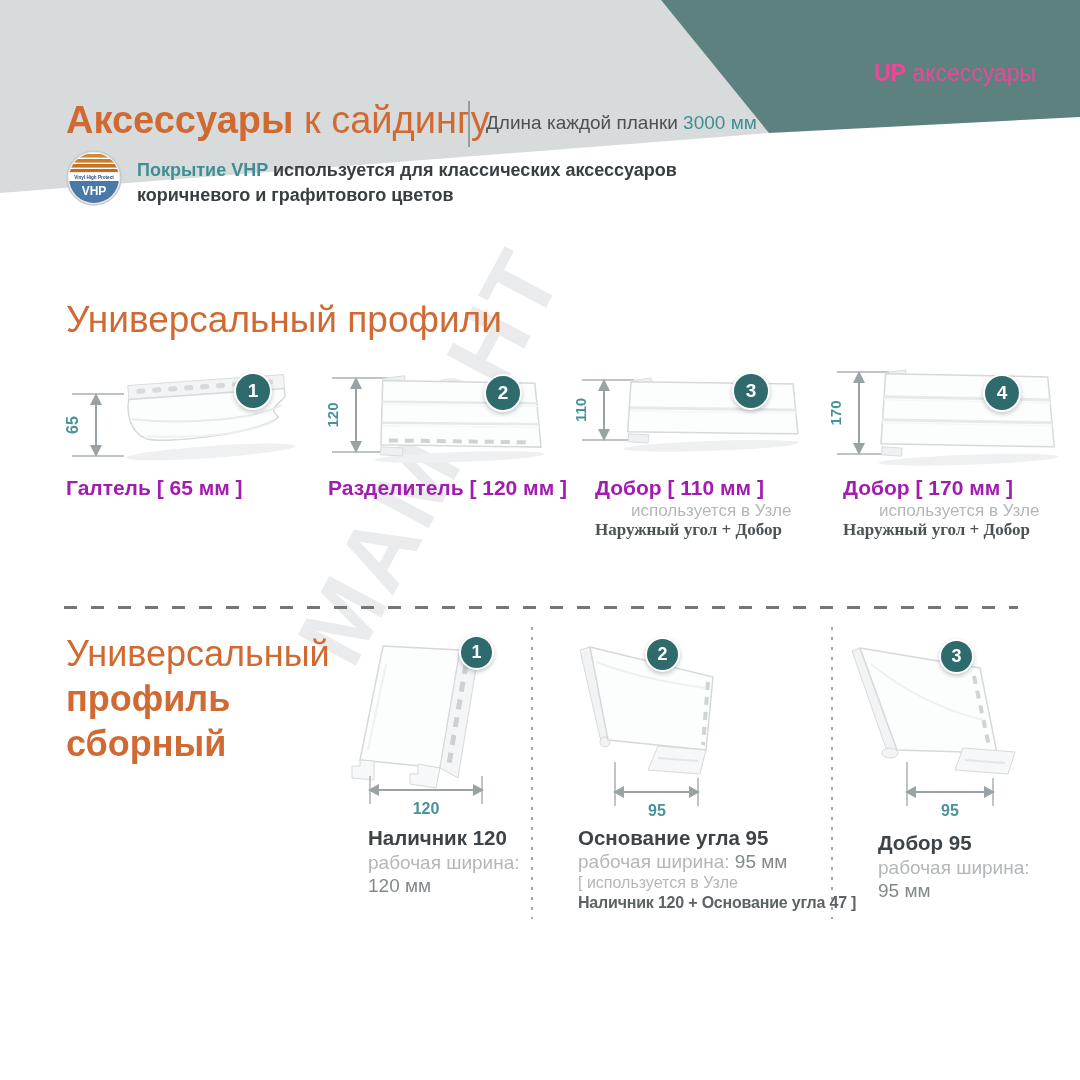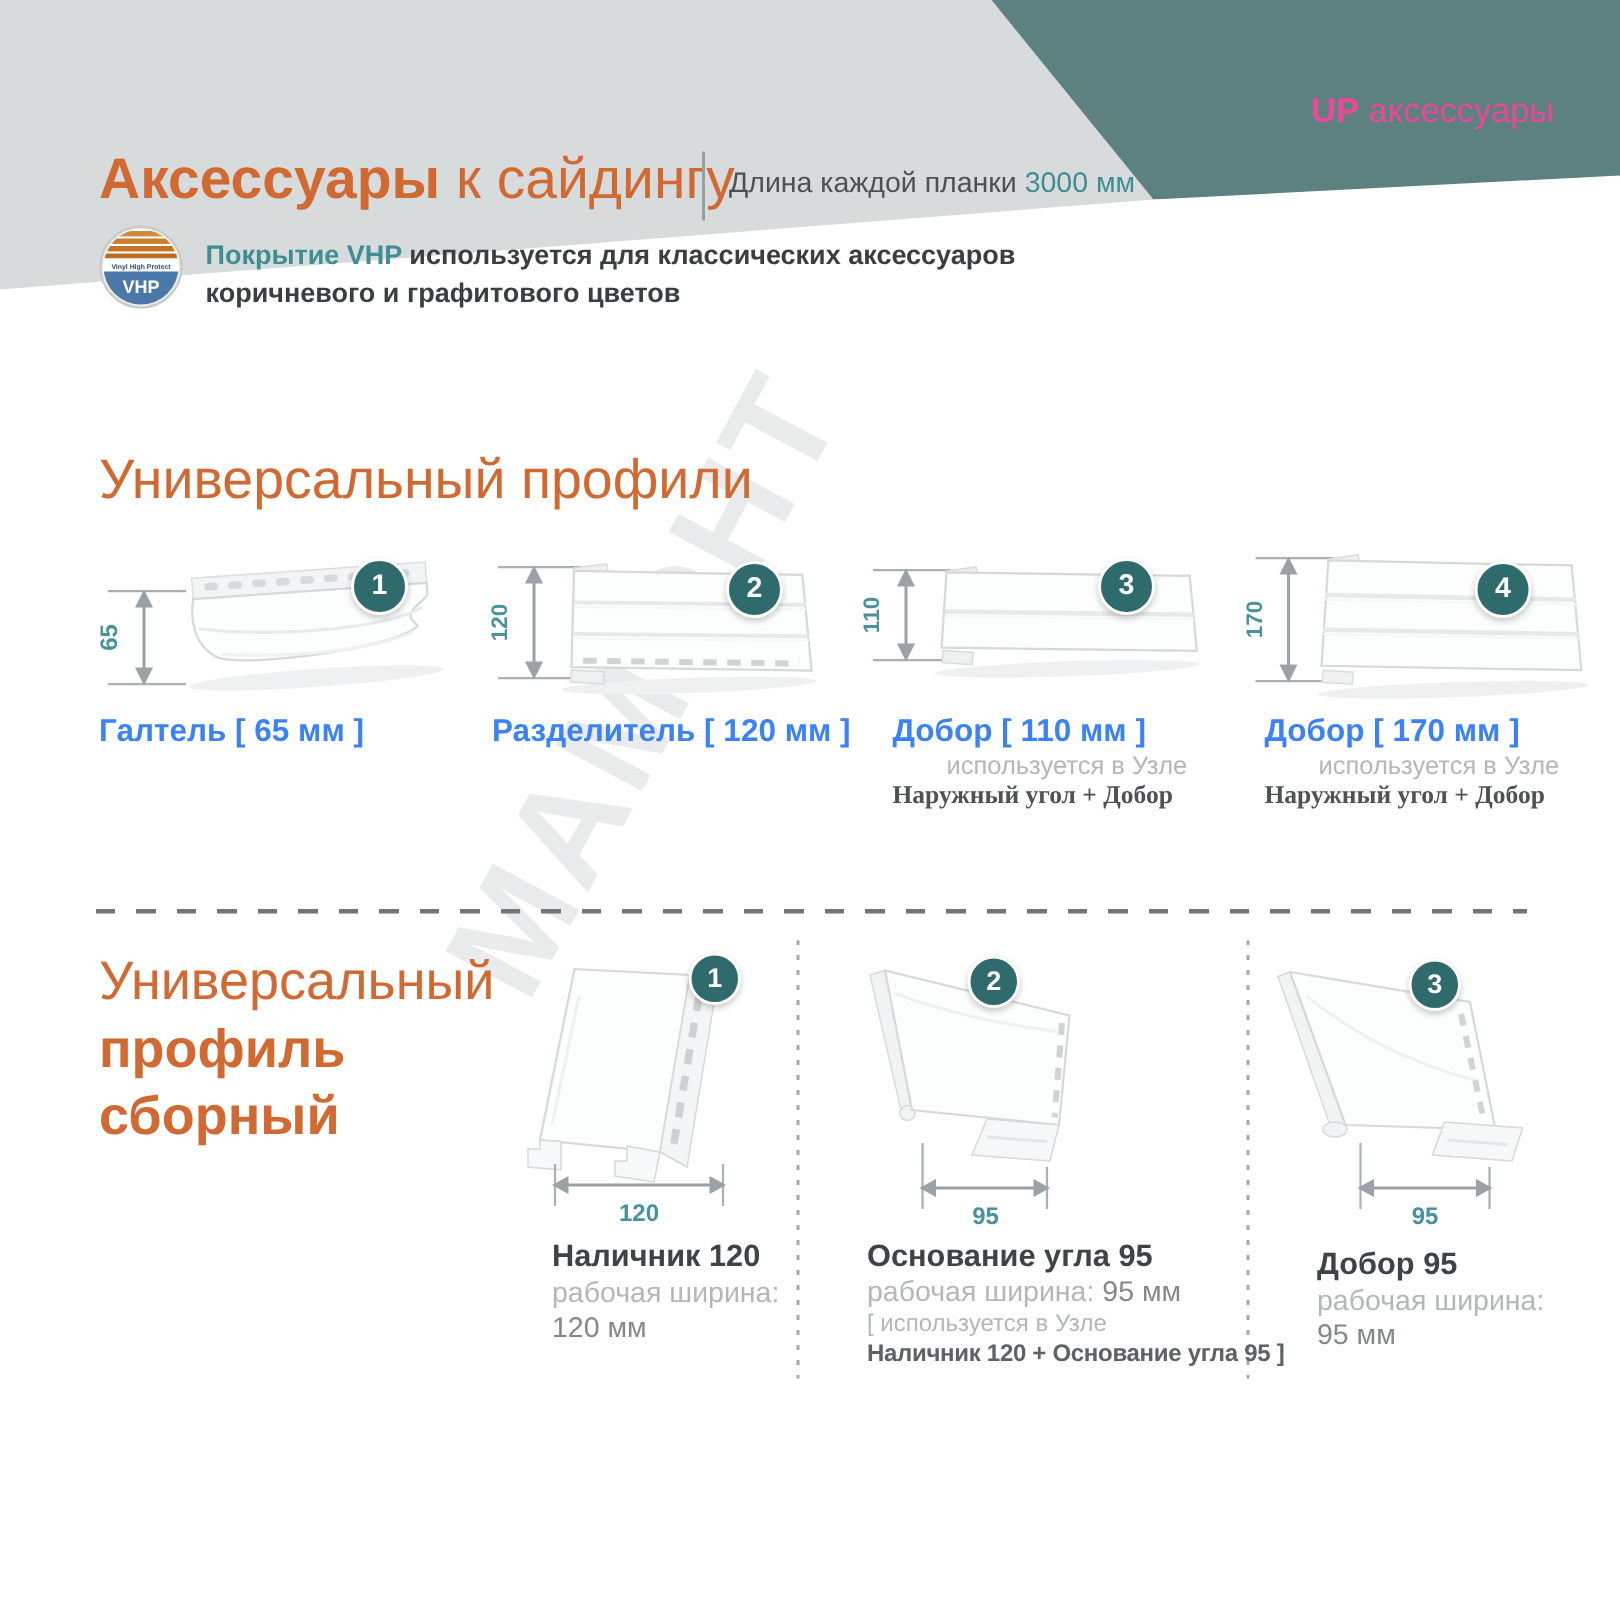--- a/index.html
+++ b/index.html
@@ -32,21 +32,21 @@
   .dash-div{left:64px;top:606px;width:954px;height:3px;z-index:2;
             background:repeating-linear-gradient(90deg,#70767a 0 13px,transparent 13px 27px);}
   .dot-div{top:627px;width:2px;height:292px;z-index:2;
            background:repeating-linear-gradient(180deg,#a2a8ab 0 3px,transparent 3px 10px);}
   
   .badge{position:absolute;width:34px;height:34px;border-radius:50%;background:#2f6b6d;color:#fff;
          font-weight:bold;font-size:19px;display:flex;align-items:center;justify-content:center;
          border:2px solid #ffffff;box-shadow:0 2px 4px rgba(50,60,60,.28);z-index:3;}
   .badge-sm{width:31px;height:31px;font-size:18px;}
   
-  .p-label{position:absolute;font-size:21px;font-weight:bold;color:#3b82f6;z-index:2;white-space:nowrap;}
+  .p-label{position:absolute;font-size:21px;font-weight:bold;color:#a21caf;z-index:2;white-space:nowrap;}
   .p-note-light{position:absolute;font-size:17px;color:#b3b7ba;z-index:2;white-space:nowrap;margin-left:36px;}
   .p-note-bold{position:absolute;font-size:17px;font-weight:bold;color:#4d5255;z-index:2;white-space:nowrap;font-family:Liberation Serif, serif;}
   
   .u-name{position:absolute;font-size:20.5px;font-weight:bold;color:#3e4347;z-index:2;white-space:nowrap;}
   .u-light{position:absolute;font-size:19px;color:#b3b7ba;z-index:2;white-space:nowrap;}
   .u-dark{position:absolute;font-size:19px;color:#83888b;z-index:2;white-space:nowrap;}
   .u-note-light{position:absolute;font-size:16px;color:#b3b7ba;z-index:2;white-space:nowrap;}
   .u-note-bold{position:absolute;font-size:16px;font-weight:bold;color:#5d6265;z-index:2;white-space:nowrap;letter-spacing:-0.2px;}
   .u-dark .inline, .u-light .inline{display:inline;}
   
@@ -233,21 +233,21 @@
     <line x1="140" y1="158" x2="140" y2="186" stroke="#aab1b4" stroke-width="1.5"></line>
     <line x1="63" y1="172" x2="134" y2="172" stroke="#9aa2a6" stroke-width="2"></line>
     <polygon points="55,172 66,166 66,178" fill="#9aa2a6"></polygon>
     <polygon points="142,172 131,166 131,178" fill="#9aa2a6"></polygon>
     <text x="99" y="196" text-anchor="middle" fill="#47939b" font-size="16" font-weight="bold">95</text>
   </svg>
   <div class="badge badge-sm" style="left:645px;top:637px">2</div>
   <div class="u-name" style="left:578px;top:826px">Основание угла 95</div>
   <div class="u-light" style="left:578px;top:851px"><span class="inline">рабочая ширина: </span><span class="inline u-dark" style="position:static">95 мм</span></div>
   <div class="u-note-light" style="left:578px;top:874px">[ используется в Узле</div>
-  <div class="u-note-bold" style="left:578px;top:894px">Наличник 120 + Основание угла 95 ]</div>
+  <div class="u-note-bold" style="left:578px;top:894px">Наличник 120 + Основание угла 47 ]</div>
 
   <svg style="left:843px;top:620px" width="235" height="200" viewBox="0 0 235 200">
     <g>
       <polygon points="9,31 17,28 54,130 45,134" fill="#f1f3f4" stroke="#d8dbdc"></polygon>
       <ellipse cx="47" cy="133" rx="8" ry="5" fill="#f1f3f4" stroke="#d8dbdc"></ellipse>
       <polygon points="17,28 137,48 154,133 54,130" fill="#fcfdfd" stroke="#d6d9da" stroke-width="1.5"></polygon>
       <path d="M131,56 L146,126" stroke="#d0d4d5" stroke-width="4" stroke-dasharray="8 7" fill="none"></path>
       <polygon points="120,128 172,132 165,154 112,150" fill="#f6f7f8" stroke="#d6d9da"></polygon>
       <line x1="122" y1="140" x2="162" y2="143" stroke="#e3e6e7" stroke-width="2"></line>
       <path d="M28,44 C60,70 100,90 140,100" stroke="#eef0f1" stroke-width="2" fill="none"></path>

